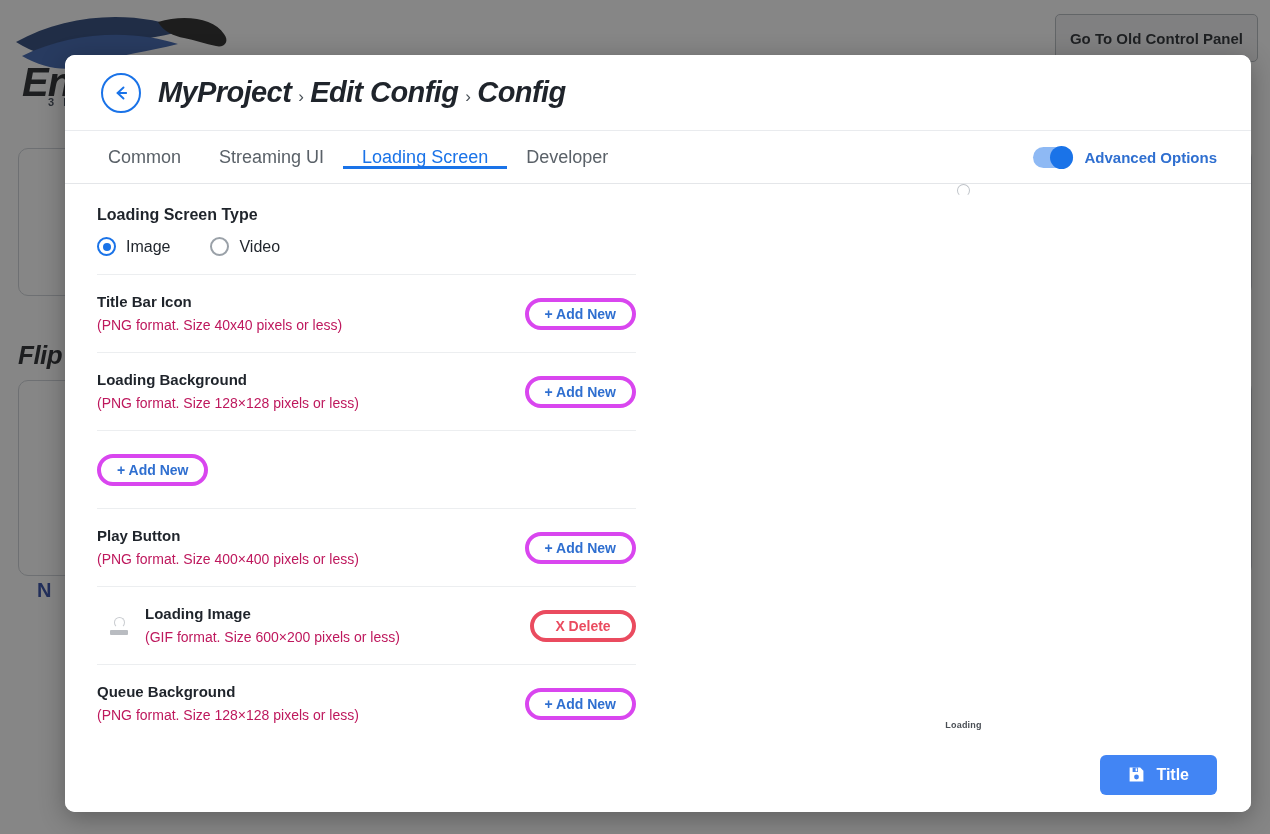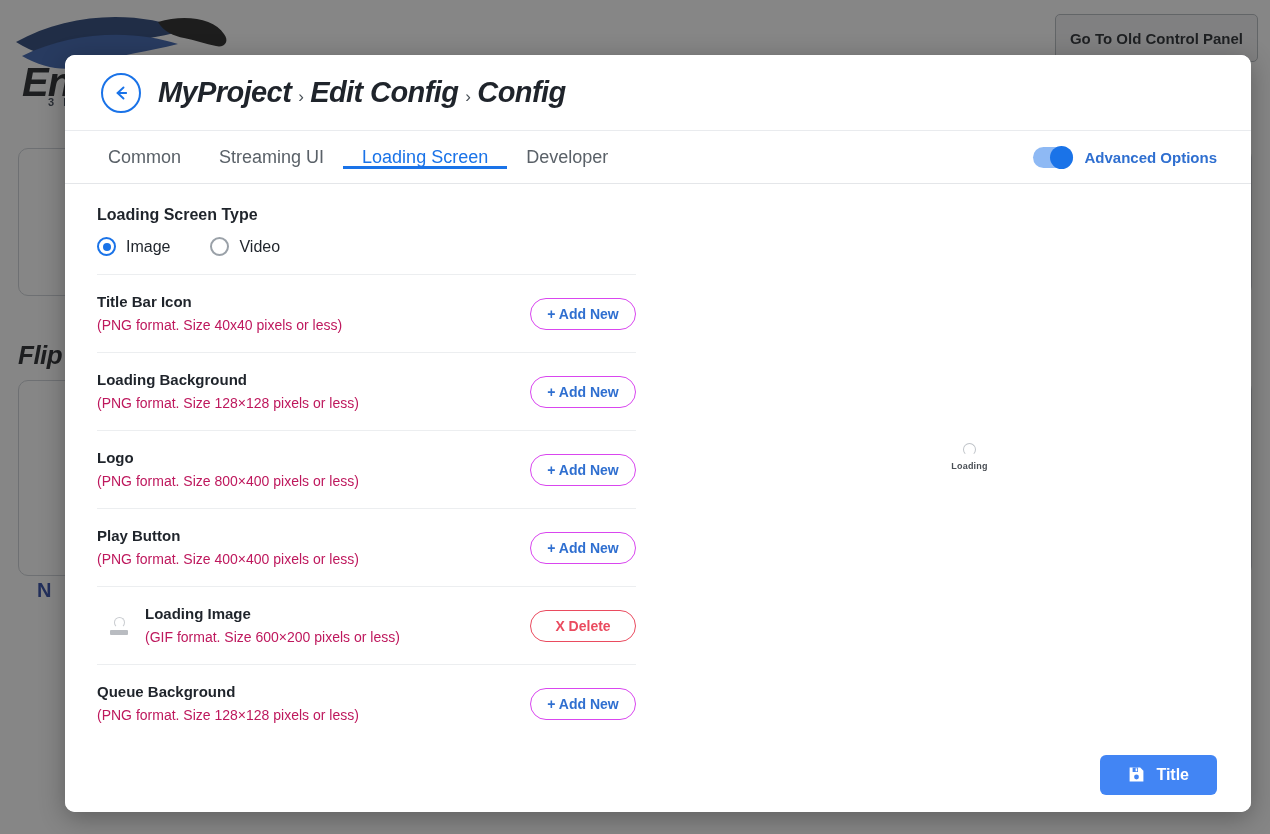--- a/index.html
+++ b/index.html
@@ -338,21 +338,21 @@
     font-size: 14px;
     color: #be185d;
     line-height: 1.6;
   }
   .asset-btn {
     flex: 0 0 auto;
     height: 32px;
     min-width: 106px;
     padding: 0 16px;
     border-radius: 17px;
-    border: 1px solid #d946ef;
+    border: 4px solid #d946ef;
     background: #fff;
     color: #2f6fd0;
     font-size: 14px;
     font-weight: 700;
     display: flex;
     align-items: center;
     justify-content: center;
     cursor: pointer;
     white-space: nowrap;
   }
@@ -362,26 +362,26 @@
   }
 
   
   #preview-col {
     flex: 1;
     position: relative;
     background: #ffffff;
   }
   #preview-stage {
     position: absolute;
-    left: 14px; top: 0;
+    left: 8px; top: 0;
     width: 100%; height: 546px;
     display: flex;
     flex-direction: column;
     align-items: center;
-    justify-content: center;
+    justify-content: space-between;
     gap: 5px;
   }
   #preview-ring {
     width: 13px; height: 13px;
     border-radius: 50%;
     border: 1.5px solid #bfc3c8;
     border-bottom-color: transparent;
   }
   #preview-caption {
     font-size: 9px;
@@ -505,24 +505,20 @@
 
       <div class="asset-row">
         <div class="asset-texts">
           <div class="asset-title">Loading Background</div>
           <div class="asset-hint">(PNG format. Size 128×128 pixels or less)</div>
         </div>
         <div class="asset-btn">+ Add New</div>
       </div>
 
       <div class="asset-row">
-        <div class="asset-texts">
-          <div class="asset-title">Logo</div>
-          <div class="asset-hint">(PNG format. Size 800×400 pixels or less)</div>
-        </div>
         <div class="asset-btn">+ Add New</div>
       </div>
 
       <div class="asset-row">
         <div class="asset-texts">
           <div class="asset-title">Play Button</div>
           <div class="asset-hint">(PNG format. Size 400×400 pixels or less)</div>
         </div>
         <div class="asset-btn">+ Add New</div>
       </div>

